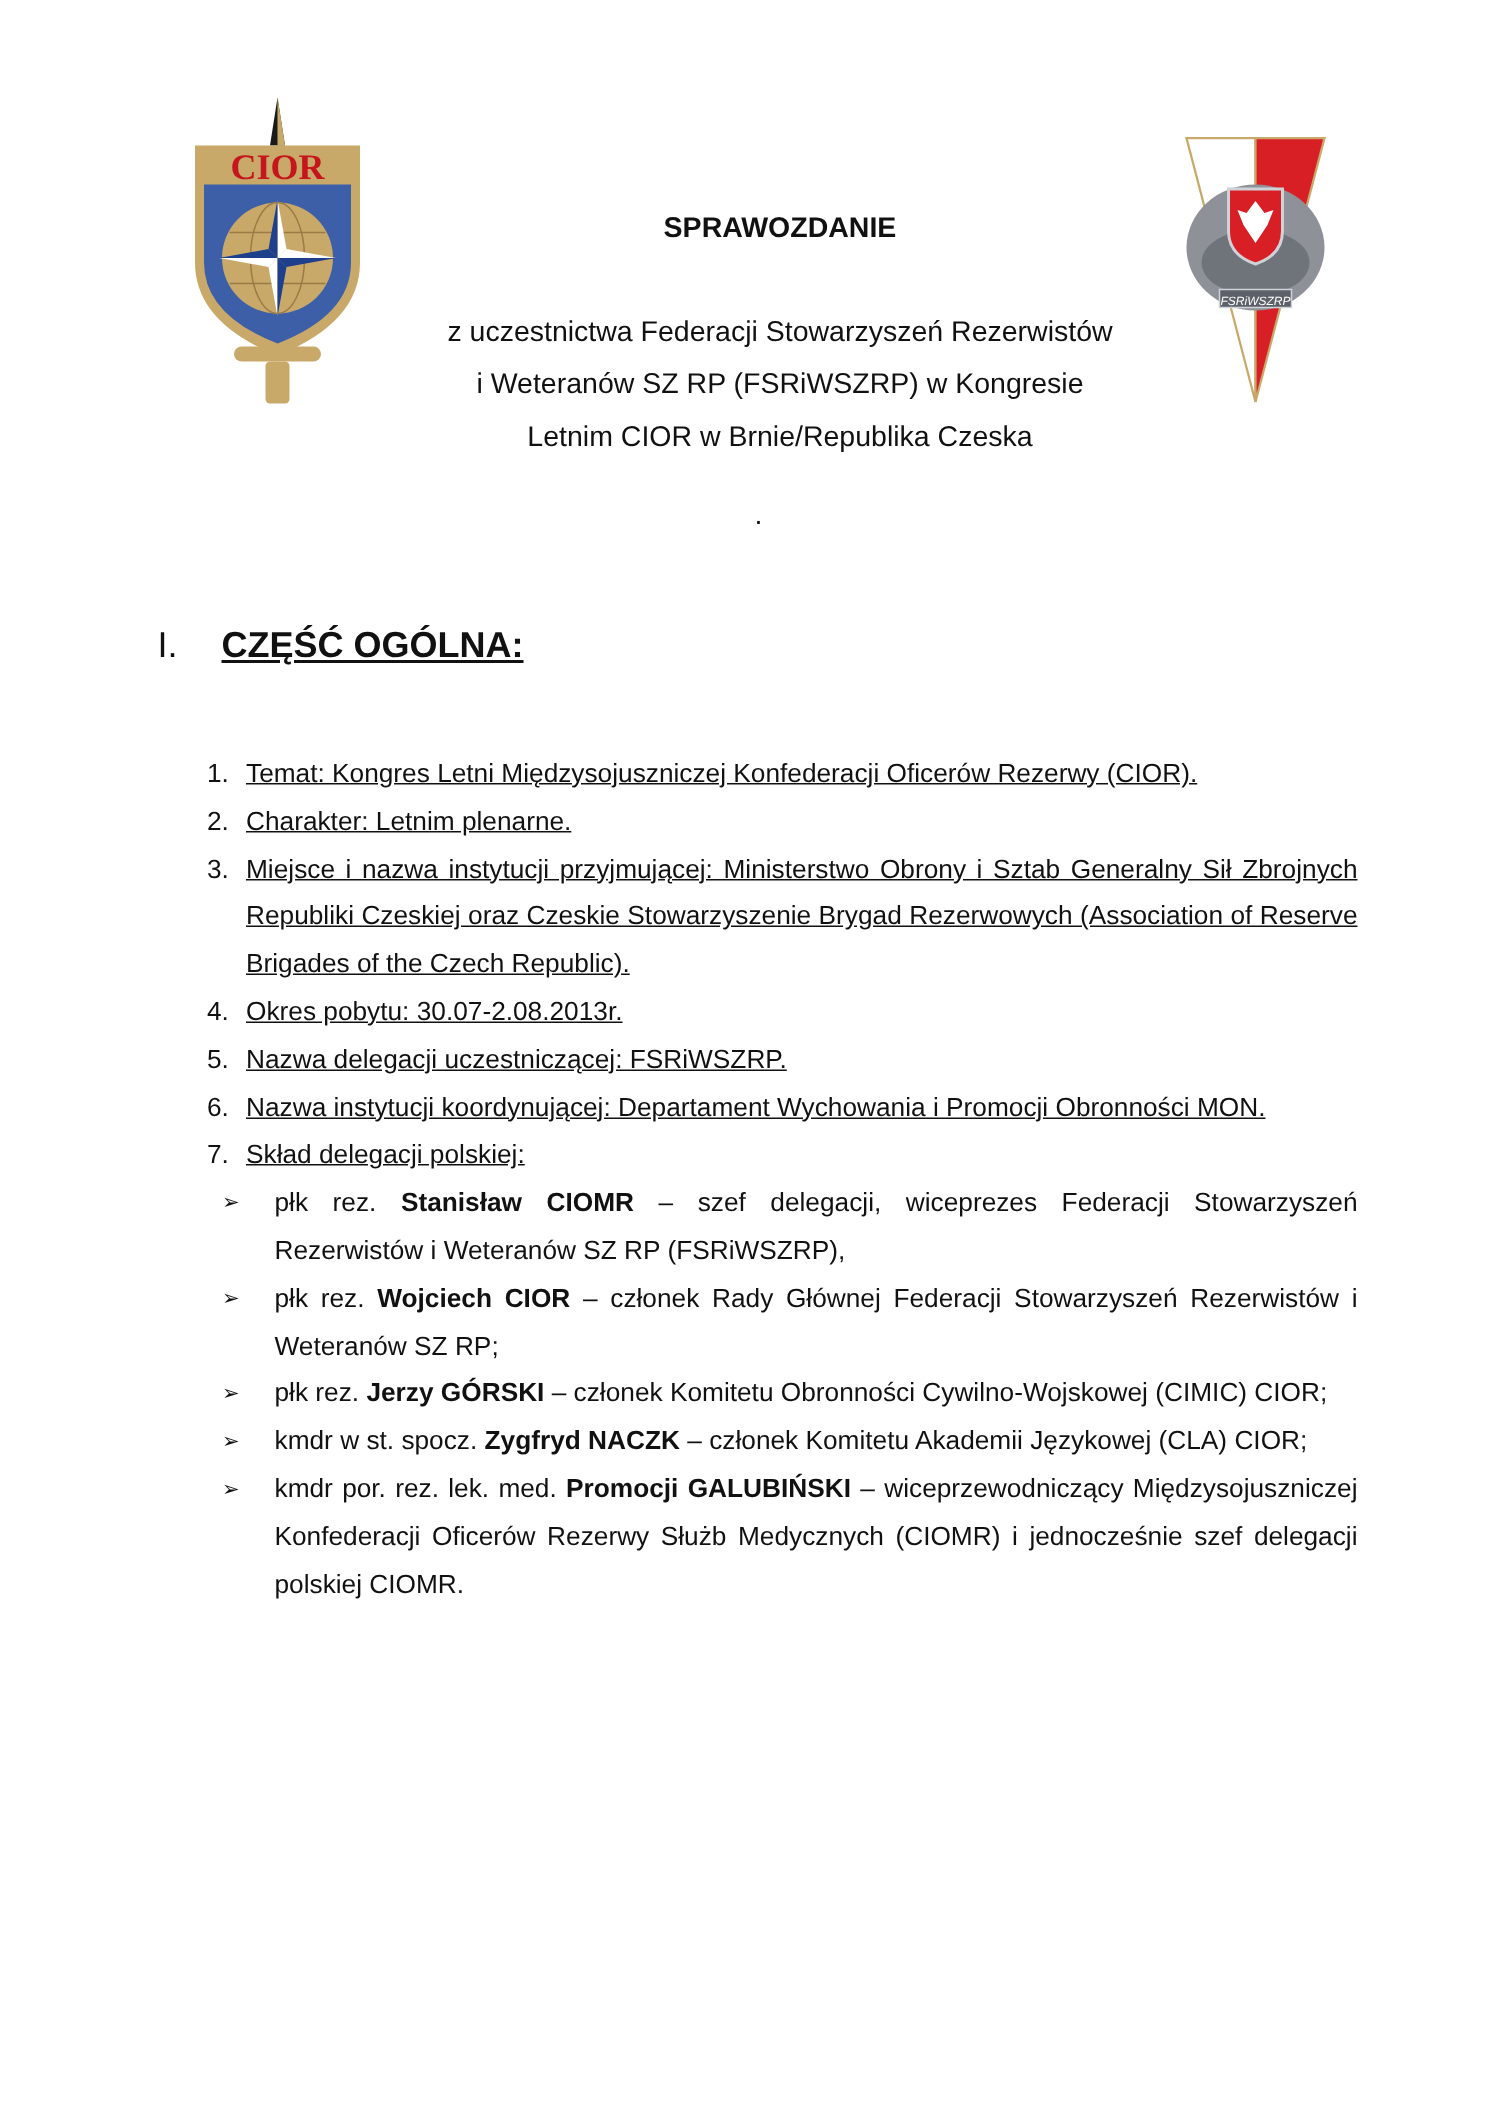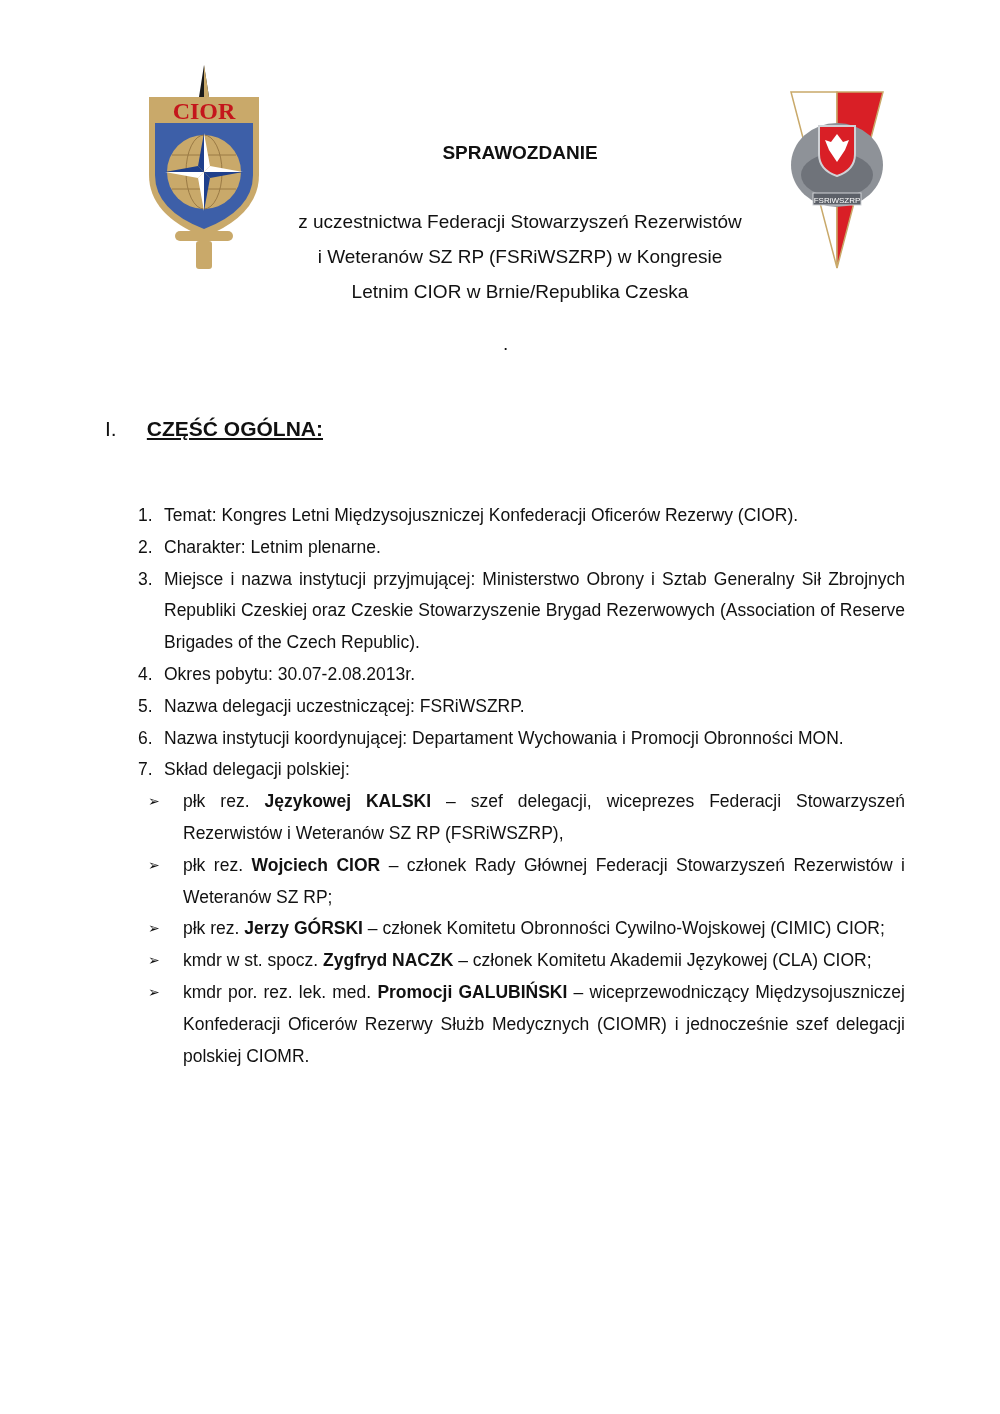--- a/index.html
+++ b/index.html
@@ -1,30 +1,30 @@
 <!DOCTYPE html>
 <html><head>
   <meta charset="utf-8">
   <style>
     html, body { margin:0; padding:0; background:#ffffff; }
     body { width:1000px; height:1414px; position:relative; overflow:hidden;
            font-family:"Liberation Sans", sans-serif; color:#111; }
     .abs { position:absolute; }
-    .logo-left { left:147px; top:65px; width:114px; height:205px; }
-    .logo-right { left:787px; top:90px; width:100px; height:180px; }
+    .logo-left { left:128px; top:65px; width:114px; height:205px; }
+    .logo-right { left:787px; top:90px; width:100px; height:180px;font-style:italic; }
     .title { left:0; width:1040px; top:142px; text-align:center; font-weight:bold; font-size:19px; }
     .subtitle { left:0; width:1040px; top:204px; text-align:center; font-size:19px; line-height:35px; }
     .dot { left:503px; top:333px; font-size:19px; }
-    .section { left:105px; top:417px; font-size:21px; }
+    .section { left:105px; top:417px; font-size:24px; }
     .section .num { display:inline-block; width:36px; }
     .section .heading { font-weight:bold; text-decoration:underline; }
     .list { left:138px; top:500px; width:767px; font-size:17.5px; line-height:31.8px; }
     .item { display:flex; }
     .item .n { width:26px; flex:0 0 26px; }
-    .item .t { flex:1; text-align:justify; }
+    .item .t { flex:1; text-align:justify;text-decoration:underline; }
     .bullets { margin-left:10px; }
     .bullet { display:flex; }
     .bullet .b { width:35px; flex:0 0 35px; font-size:14px; }
     .bullet .t { flex:1; text-align:justify; text-align-last:auto; }
     .bullet b { font-weight:bold; }
   </style>
 </head>
 <body>
 
 <div class="abs logo-left">
@@ -106,21 +106,21 @@
   <div class="item">
     <span class="n">7.</span>
     <span class="t">Skład delegacji polskiej:</span>
   </div>
 
   <div class="bullets">
     <div class="bullet">
       <span class="b">➢</span>
       <span class="t">
         <span>płk rez.</span>
-        <b>Językowej KALSKI</b>
+        <b>Stanisław CIOMR</b>
         <span>– szef delegacji, wiceprezes Federacji Stowarzyszeń Rezerwistów i Weteranów SZ RP (FSRiWSZRP),</span>
       </span>
     </div>
     <div class="bullet">
       <span class="b">➢</span>
       <span class="t">
         <span>płk rez.</span>
         <b>Wojciech CIOR</b>
         <span>– członek Rady Głównej Federacji Stowarzyszeń Rezerwistów i Weteranów SZ RP;</span>
       </span>

